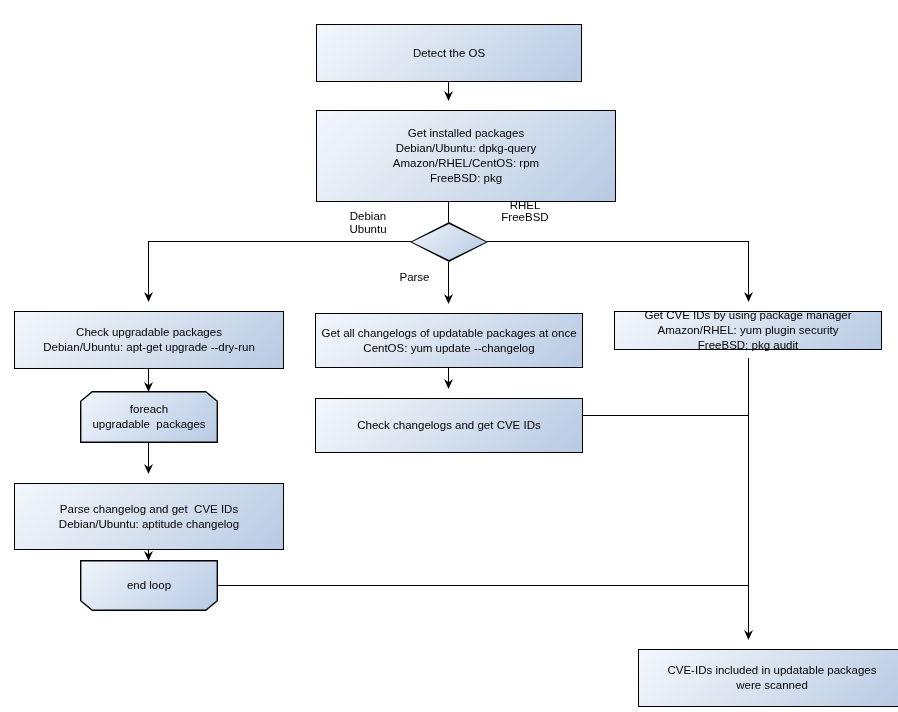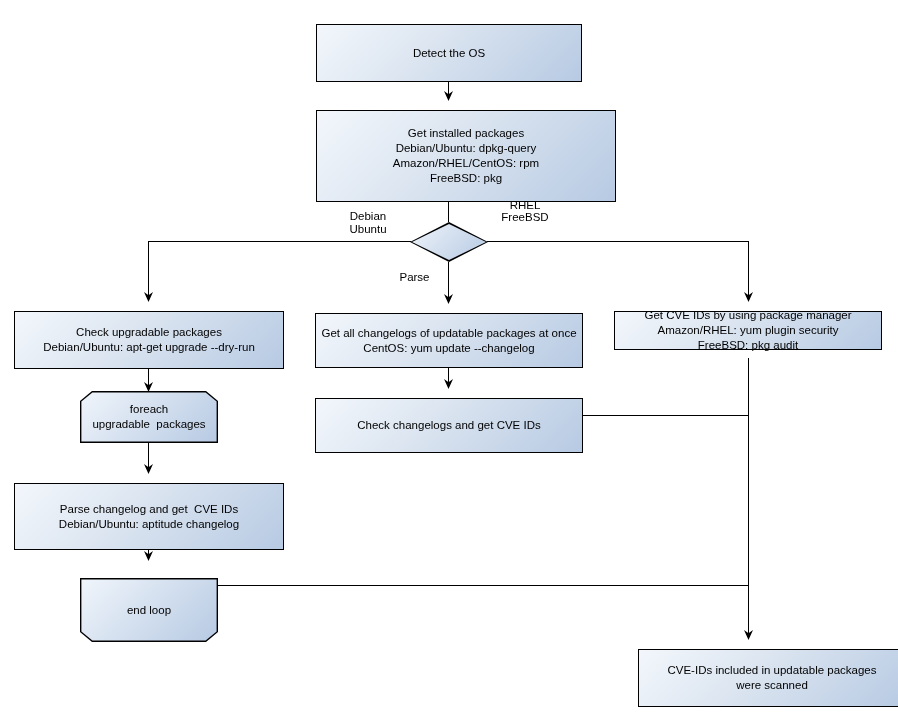--- a/index.html
+++ b/index.html
@@ -123,21 +123,21 @@
 
   <div class="loop loop-start" style="left:80px;top:391px;width:138px;height:52px">
     <div class="loop-fill loop-start"></div>
     <div class="loop-label">foreach
 upgradable  packages</div>
   </div>
 
   <div class="node" style="left:14px;top:473px;width:270px;height:67px">Parse changelog and get  CVE IDs
 Debian/Ubuntu: aptitude changelog</div>
 
-  <div class="loop loop-end" style="left:80px;top:578px;width:138px;height:64px">
+  <div class="loop loop-end" style="left:80px;top:560px;width:138px;height:51px">
     <div class="loop-fill loop-end"></div>
     <div class="loop-label">end loop</div>
   </div>
 
   <div class="node" style="left:315px;top:303px;width:268px;height:55px">Get all changelogs of updatable packages at once
 CentOS: yum update --changelog</div>
 
   <div class="node" style="left:315px;top:388px;width:268px;height:55px">Check changelogs and get CVE IDs</div>
 
   <div class="node" style="left:614px;top:301px;width:268px;height:39px">Get CVE IDs by using package manager

